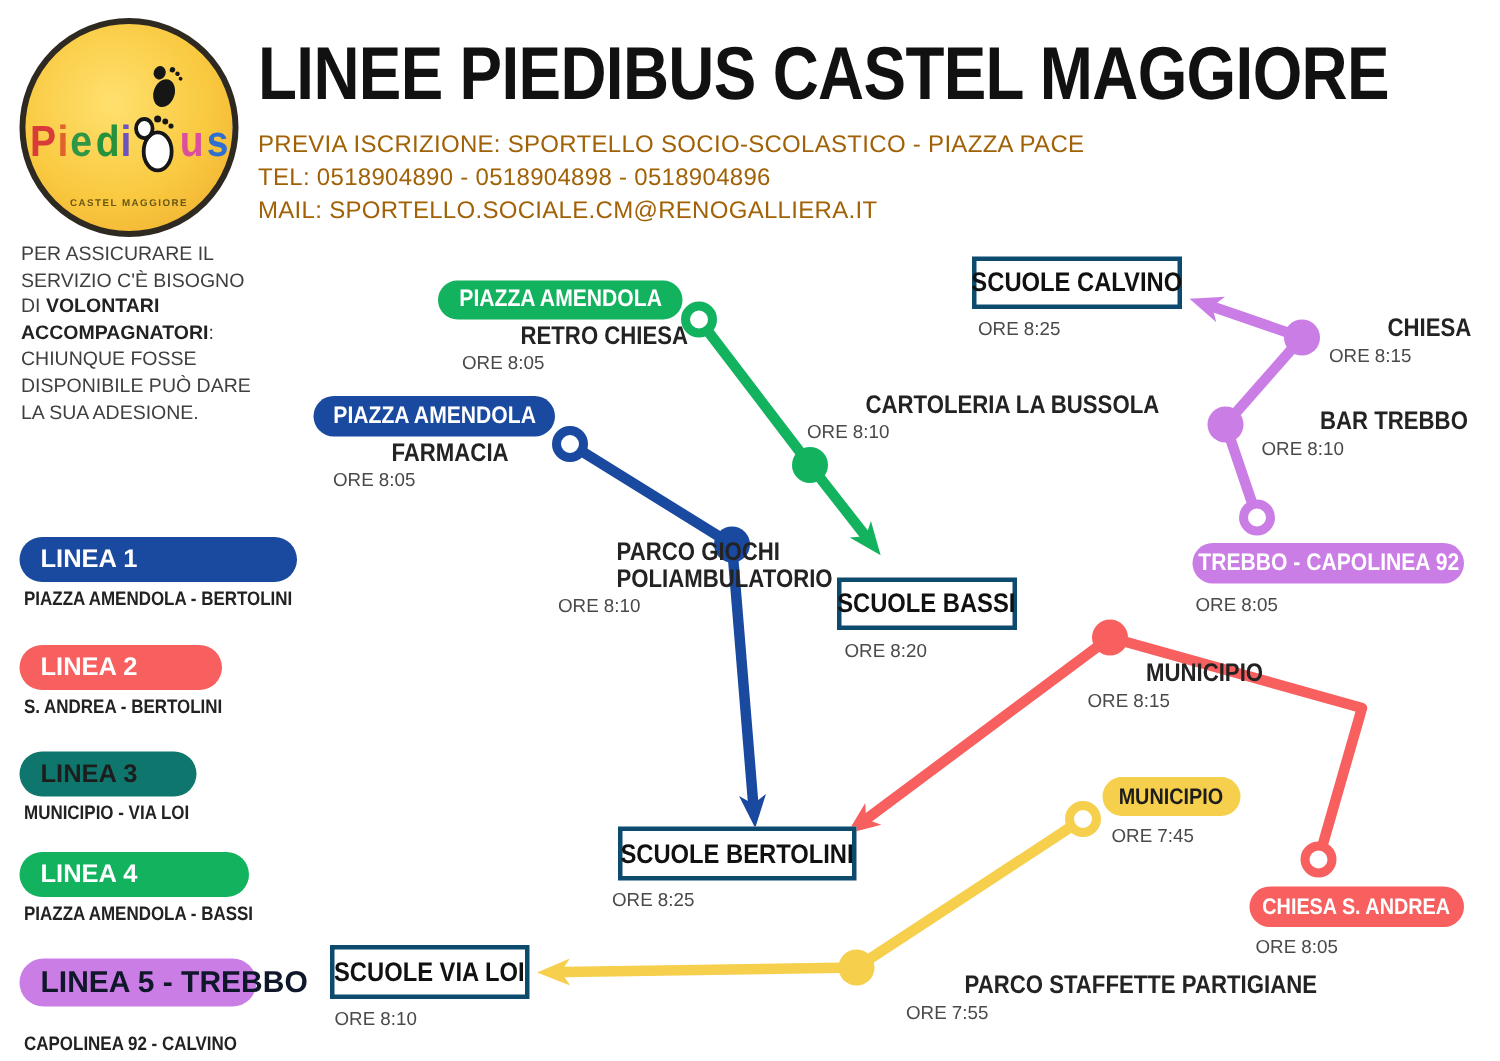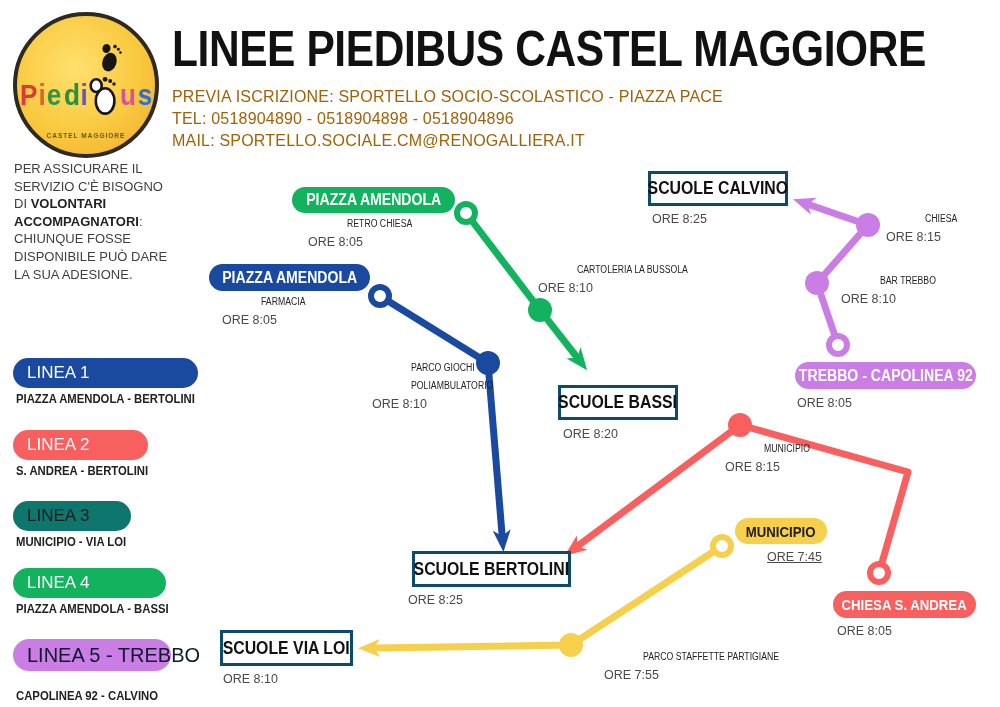--- a/index.html
+++ b/index.html
@@ -28,38 +28,38 @@
     left:172px;top:22px;width:820px;font-size:50px;font-weight:bold;color:#111;
     letter-spacing:-0.5px;line-height:1.1;white-space:nowrap;
     transform:scaleX(0.85);transform-origin:0 0;
   }
   .contact{left:172px;top:86px;font-size:16px;color:#a16207;line-height:22px;letter-spacing:0.2px;}
   
   .volunteer-note{left:14px;top:160px;width:160px;font-size:13px;line-height:17.6px;color:#3f3f3f;}
   .volunteer-note b{color:#222;}
   .legend-pill{
     border-radius:999px;height:30px;display:flex;align-items:center;
-    padding-left:14px;font-size:17px;font-weight:normal;box-sizing:border-box;white-space:nowrap;
+    padding-left:14px;font-size:17px;font-weight:bold;box-sizing:border-box;white-space:nowrap;
   }
   .legend-route{font-size:13px;font-weight:bold;color:#222;white-space:nowrap;}
   
   #route-svg{position:absolute;left:0;top:0;z-index:1;}
   .map-el{z-index:2;}
   .map-pill{
     border-radius:999px;display:flex;align-items:center;justify-content:center;
     font-weight:bold;box-sizing:border-box;white-space:nowrap;z-index:2;
   }
   .map-pill span{display:inline-block;transform:scaleX(0.88);}
   .school-box{
     background:#fff;border:3px solid #0c4a6e;box-sizing:border-box;z-index:2;
     display:flex;align-items:center;justify-content:center;
     font-size:18px;font-weight:bold;color:#111;white-space:nowrap;
   }
   .school-box span{display:inline-block;transform:scaleX(0.88);}
-  .stop-label{font-size:10px;font-weight:normal;color:#232323;white-space:nowrap;line-height:18px;padding-left:39px;}
+  .stop-label{font-size:17px;font-weight:bold;color:#232323;white-space:nowrap;line-height:18px;padding-left:39px;}
   .time-label{font-size:12.5px;color:#4a4a4a;white-space:nowrap;line-height:18px;}
   .cond-l{display:inline-block;transform:scaleX(0.87);transform-origin:0 50%;}
   .map-note{z-index:2;}
 </style>
 </head>
 <body>
 
 <div class="abs logo-circle">
   <svg class="abs" style="left:82px;top:26px;transform:rotate(18deg);" width="22" height="30" viewBox="0 0 22 30">
     <ellipse cx="12" cy="20" rx="7" ry="9.5" fill="#161616"></ellipse>
@@ -203,21 +203,21 @@
   <div class="time-label">ORE 8:15</div>
 </div>
 <div class="abs map-pill" style="left: 833px; top: 591px; width: 143px; height: 27px; font-size: 15px; background: rgb(248, 95, 95); color: rgb(255, 255, 255);">
     <span>CHIESA S. ANDREA</span>
   </div>
 <div class="abs time-label map-el" style="left:837px;top:622px;">ORE 8:05</div>
 
 <div class="abs map-pill" style="left: 735px; top: 518px; width: 92px; height: 26px; font-size: 15px; background: rgb(246, 207, 76); color: rgb(29, 29, 29);">
     <span>MUNICIPIO</span>
   </div>
-<div class="abs time-label map-el" style="left:767px;top:548px;text-decoration:underline;">ORE 7:45</div>
+<div class="abs time-label map-el" style="left:741px;top:548px;">ORE 7:45</div>
 <div class="abs map-note" style="left:604px;top:648px;">
   <div class="stop-label"><span class="cond-l">PARCO STAFFETTE PARTIGIANE</span></div>
   <div class="time-label">ORE 7:55</div>
 </div>
 <div class="abs school-box" style="left:220px;top:630px;width:133px;height:36px;">
     <span>SCUOLE VIA LOI</span>
   </div>
 <div class="abs time-label map-el" style="left:223px;top:670px;">ORE 8:10</div>
 
 <div class="abs school-box" style="left:648px;top:171px;width:140px;height:35px;">

